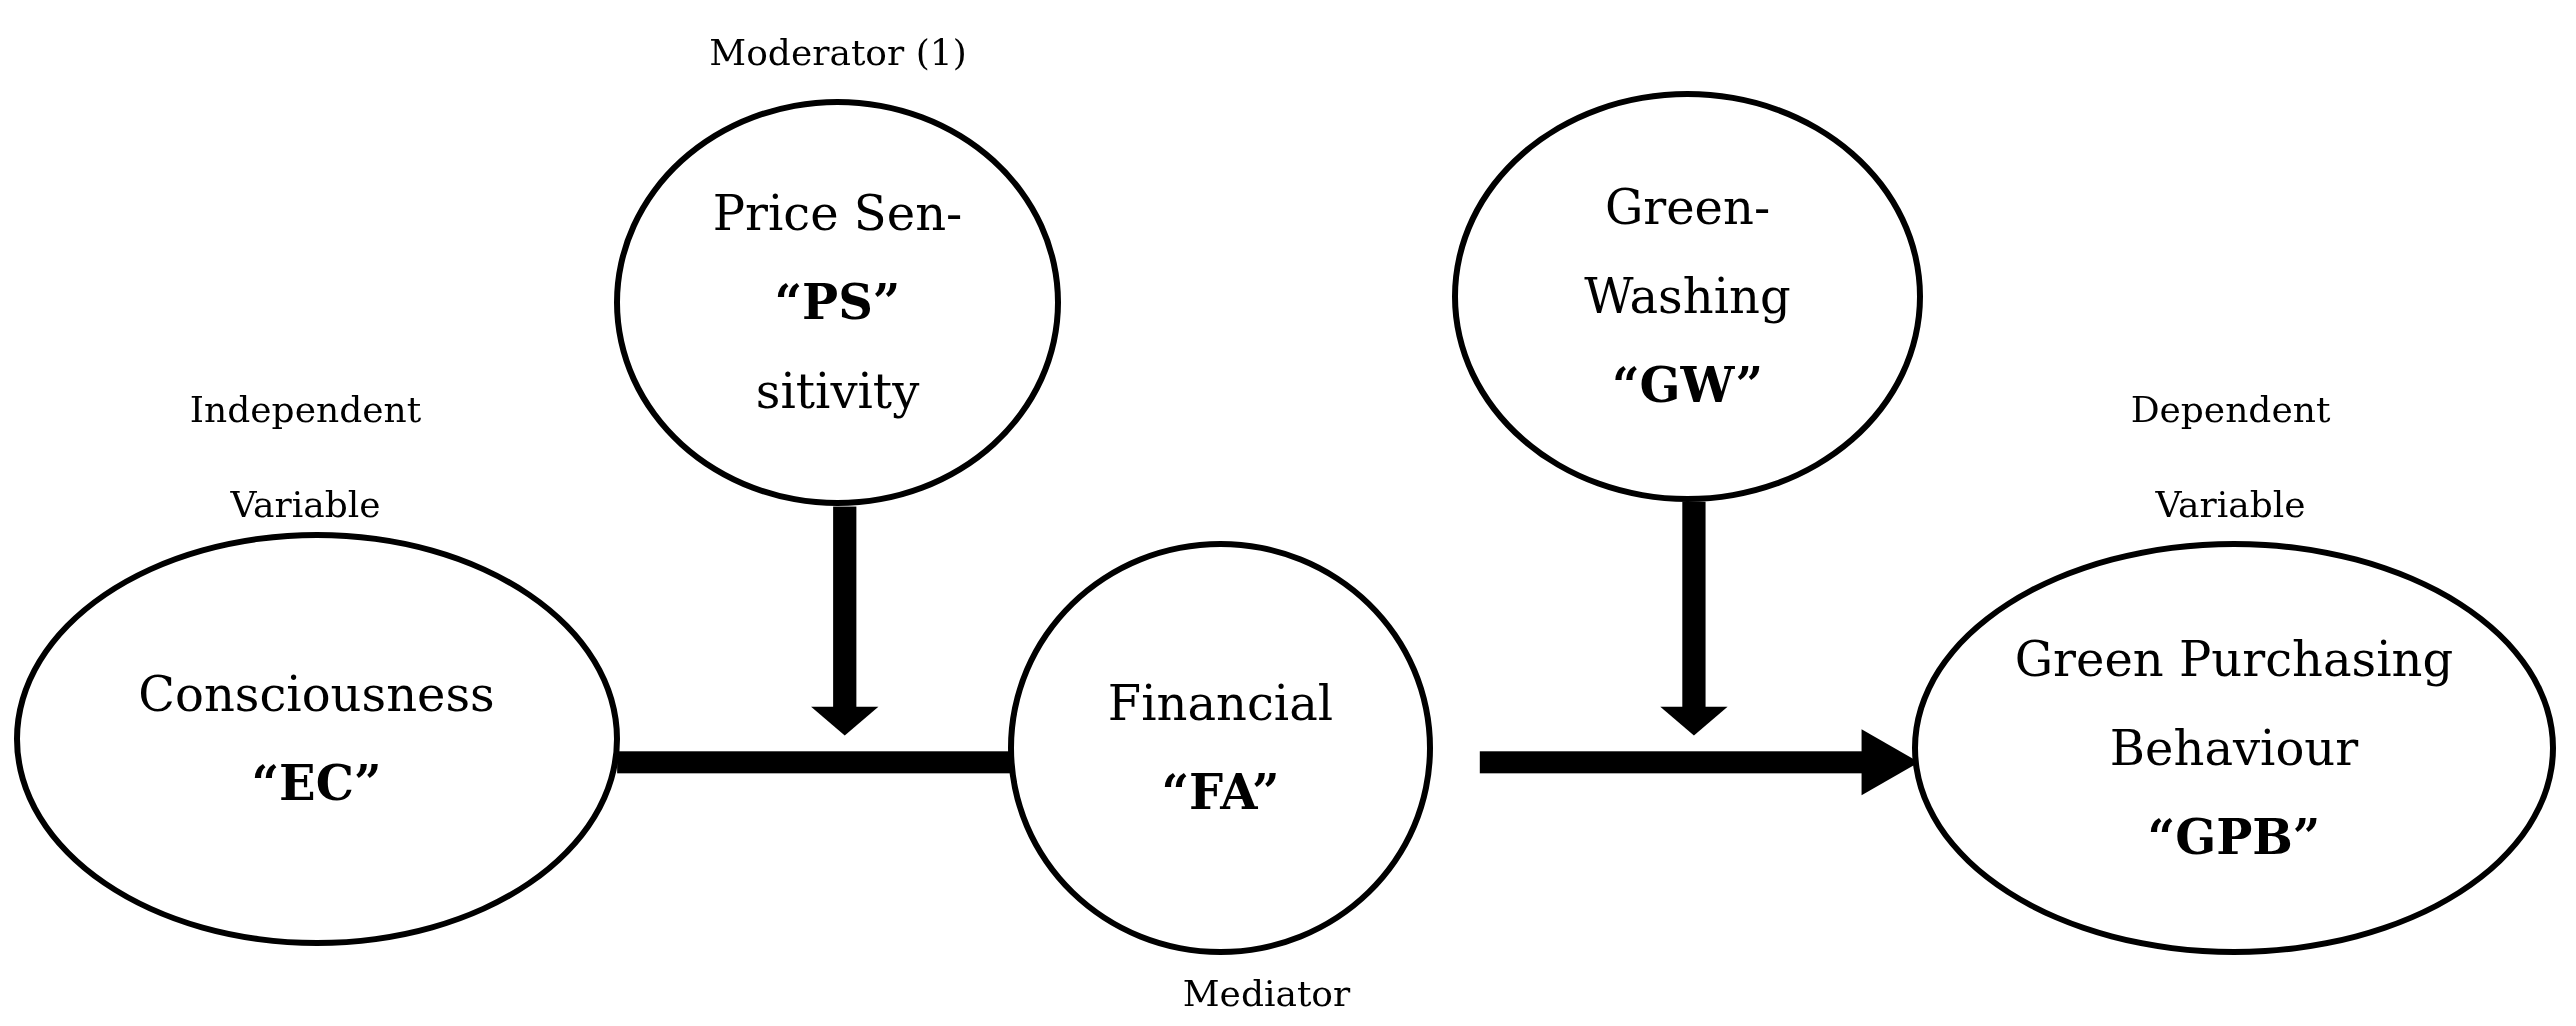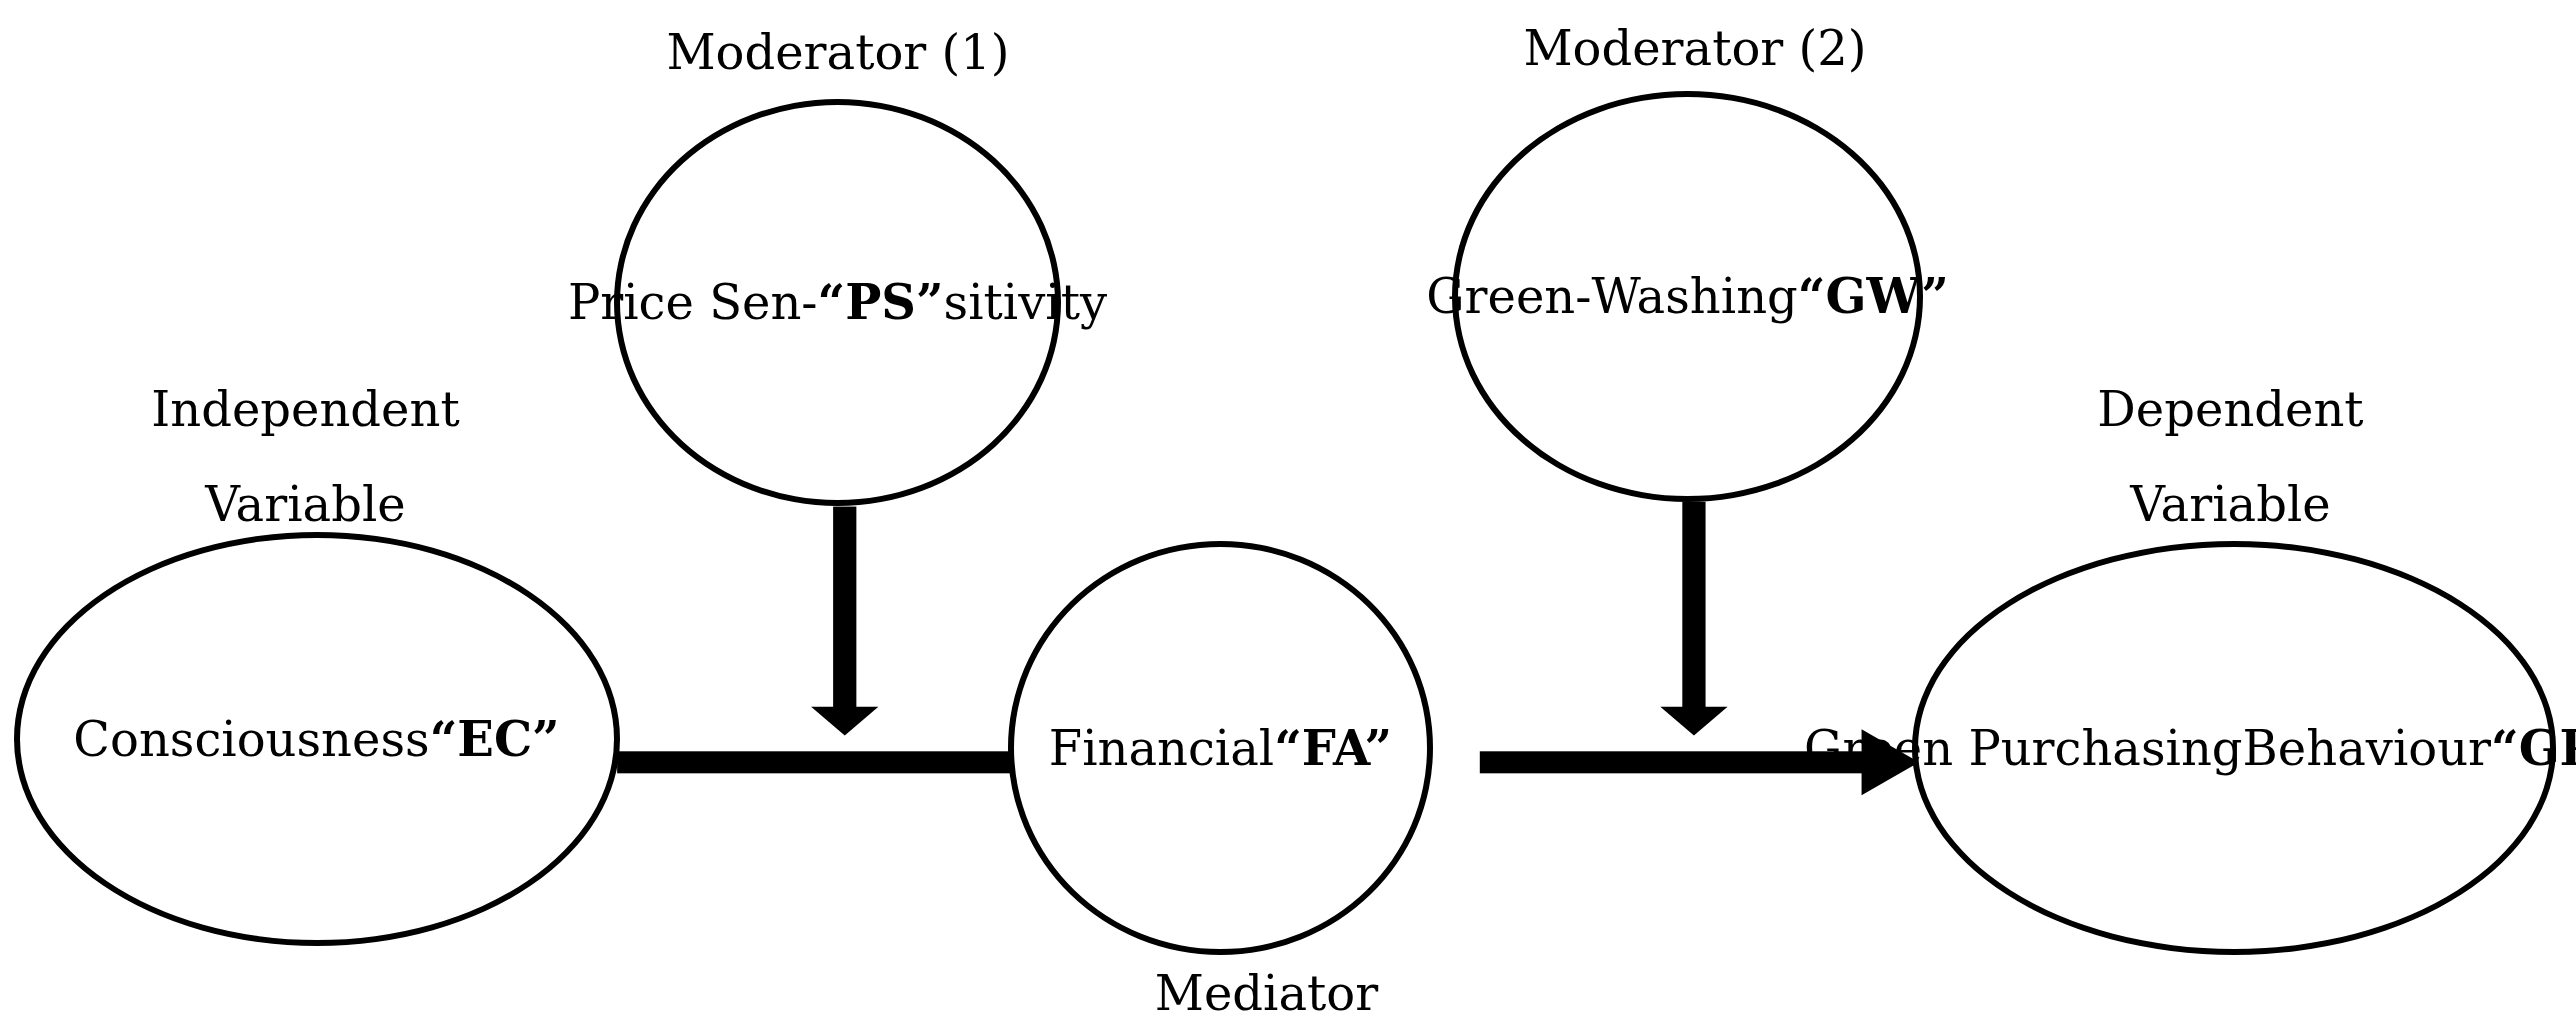--- a/index.html
+++ b/index.html
@@ -25,38 +25,38 @@
     left: 0; top: 0;
     width: 2576px;
     height: 1026px;
   }
   .node {
     position: absolute;
     border: 6.7px solid #000000;
     border-radius: 50%;
     background: #ffffff;
     display: flex;
-    flex-direction: row;
+    flex-direction: column;
     justify-content: center;
     align-items: center;
     text-align: center;
     box-sizing: border-box;
   }
   .node .line {
     font-size: 48px;
     line-height: 89px;
     white-space: nowrap;
   }
   .node .abbr {
     font-weight: bold;
   }
   .flabel {
     position: absolute;
     text-align: center;
-    font-size: 48px;
+    font-size: 36px;
     line-height: 95px;
     white-space: nowrap;
   }
   
   #node-ec  { left: 13.5px;   top: 532px; width: 606px;  height: 414px; }
   #node-ps  { left: 614px; top: 99px; width: 447px;  height: 407px; }
   #node-fa  { left: 1008px; top: 541px; width: 425px;  height: 414px; }
   #node-gw  { left: 1452px; top: 91px; width: 471px;  height: 411px; }
   #node-gpb { left: 1912px; top: 541px; width: 644px; height: 414px; }
   
@@ -94,21 +94,20 @@
     </g>
   </svg>
 
   <div class="flabel" id="label-independent">
     <div>Independent</div>
     <div>Variable</div>
   </div>
 
   <div class="flabel" id="label-moderator1">Moderator (1)</div>
 
-  <div class="flabel" id="label-moderator2">Moderator (2)</div>
 
   <div class="flabel" id="label-dependent">
     <div>Dependent</div>
     <div>Variable</div>
   </div>
 
   <div class="flabel" id="label-mediator">Mediator</div>
 
   <div class="node" id="node-ec">
     <div class="line">Consciousness</div>

